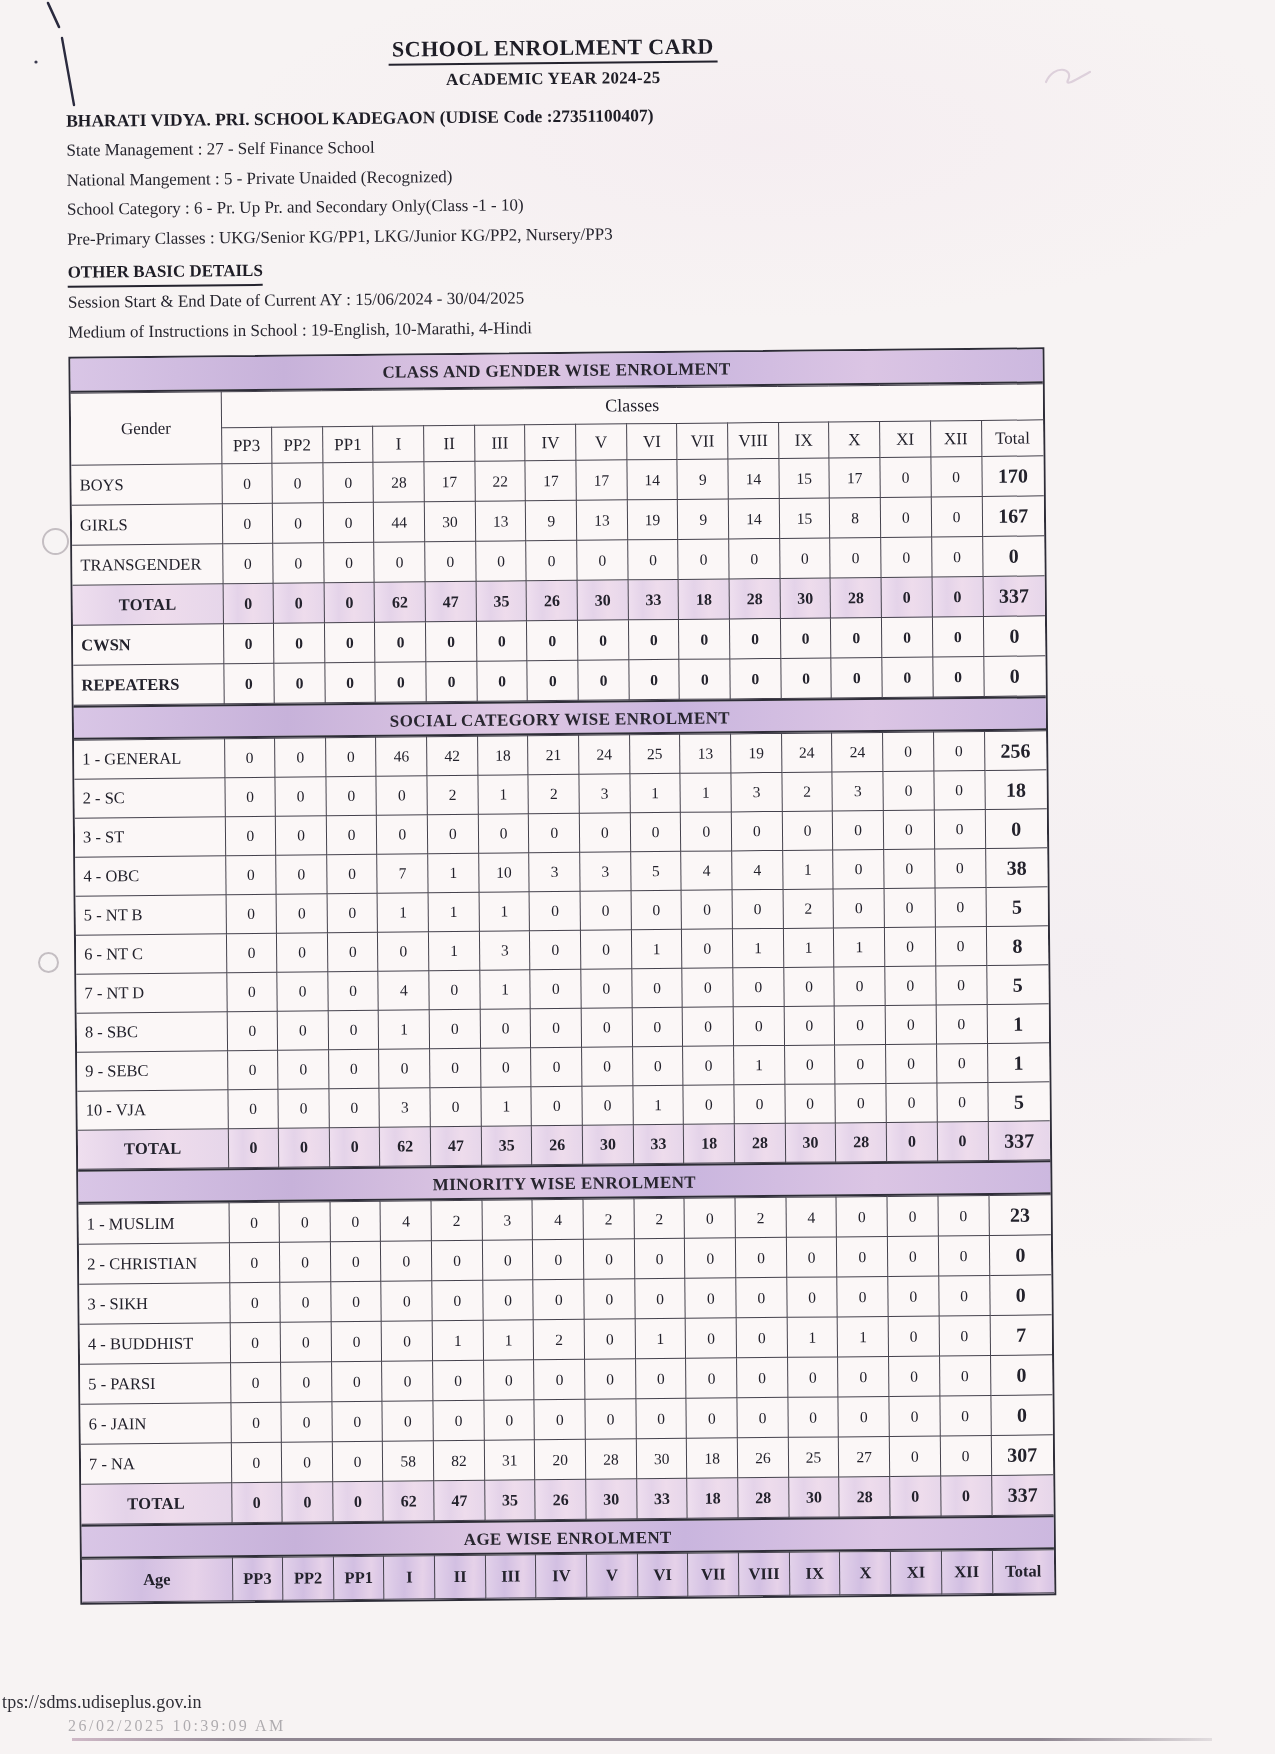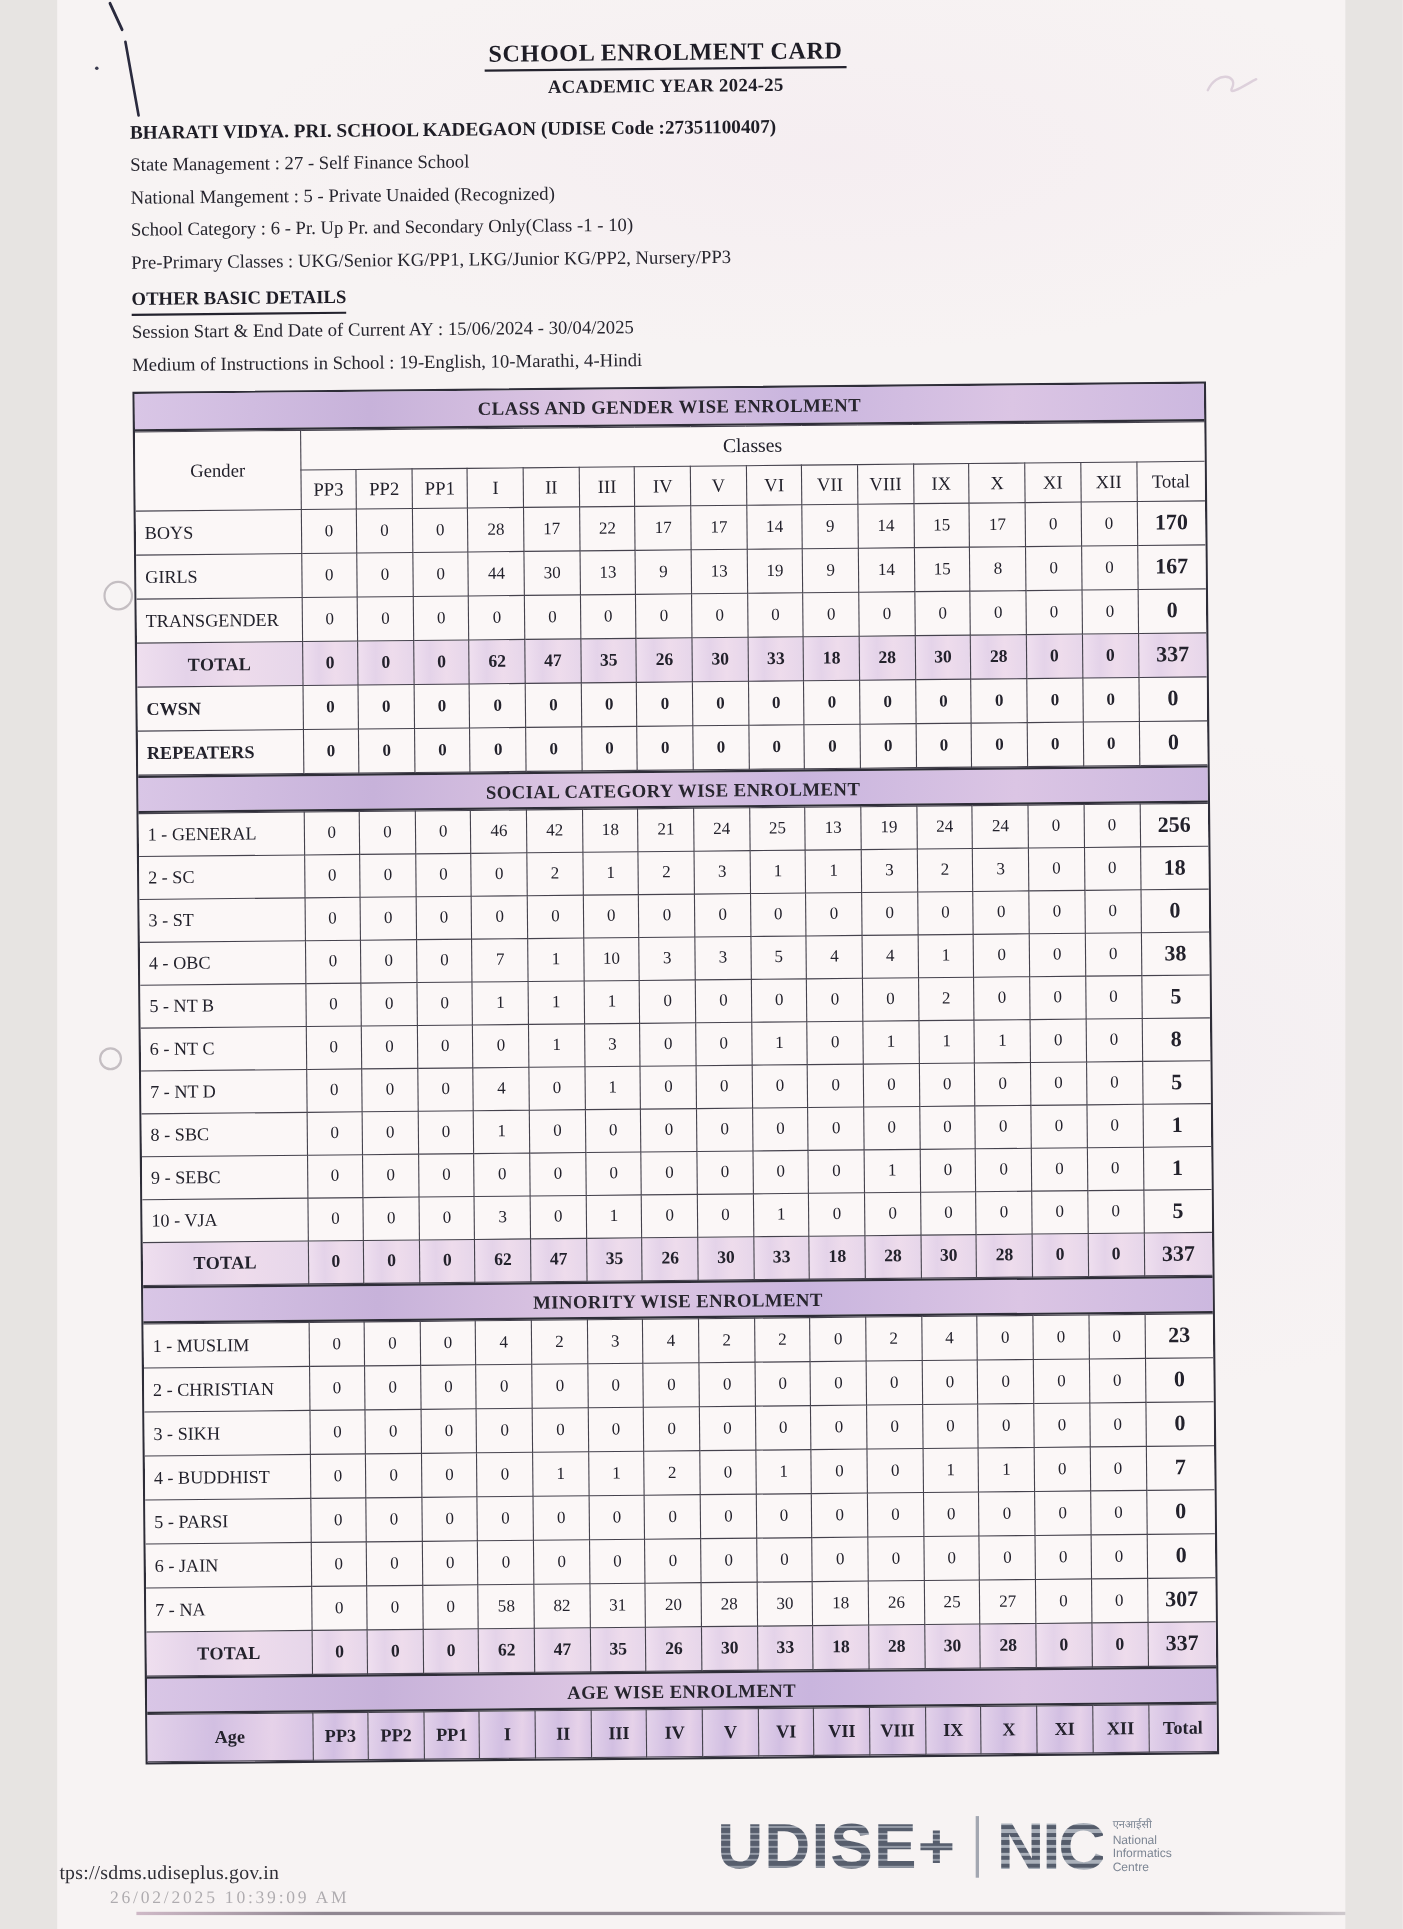--- a/index.html
+++ b/index.html
@@ -1,19 +1,19 @@
 <!DOCTYPE html>
 <html><head>
 <meta charset="utf-8">
 <style>
   * { box-sizing: border-box; margin: 0; padding: 0; }
   html,body { background:#e7e4e2; }
   .page {
     position: relative;
-    width: 1171px; height: 1754px;
+    width: 1275px; height: 1754px;
     margin: 0 auto;
     overflow: hidden;
     font-family: "Liberation Serif", serif;
     color: #1e1d26;
     background:
       radial-gradient(900px 300px at 60% 8%, rgba(231,198,226,.12), transparent 60%),
       radial-gradient(700px 500px at 85% 55%, rgba(214,199,230,.10), transparent 60%),
       #f7f3f3;
   }
   .tilt { transform: rotate(-0.55deg); transform-origin: 52% 0; }
@@ -80,21 +80,21 @@
     background: linear-gradient(92deg,#e3d2ea,#d2bfe2 40%,#e6d2e9 75%,#d6c3e4);
   }
   #t-age th.lab { text-align: center; padding-left: 0; }
 
   
   .footer-url {
     position: absolute; left: 2px; top: 1692px;
     font-size: 18px; color: #2f2e36; letter-spacing:.2px;
   }
   .print-line {
-    position: absolute; left: 48px; top: 1717px;
+    position: absolute; left: 68px; top: 1717px;
     font-size: 16px; color: #3a3942; letter-spacing: 2.5px;
     opacity: .38; filter: blur(.7px);
   }
   .logos {
     position: absolute; left: 600px; top: 1650px;
     display: flex; align-items: center;
   }
   .udise {
     font-family: "Liberation Sans", sans-serif;
     font-weight: bold; font-size: 58px; letter-spacing: 1px; line-height: 1;
@@ -727,31 +727,18 @@
           </thead>
         </table>
 
       </div>
     </div>
   </div>
 
   <div class="footer-url">tps://sdms.udiseplus.gov.in</div>
   <div class="print-line">26/02/2025 10:39:09 AM</div>
 
-  <div class="logos">
-    <div class="udise">UDISE+</div>
-    <div class="logo-sep"></div>
-    <div class="nic-wrap">
-      <div class="nic">NIC</div>
-      <div class="nic-txt">
-        <span class="hindi">एनआईसी</span>
-        <span>National</span>
-        <span>Informatics</span>
-        <span>Centre</span>
-      </div>
-    </div>
-  </div>
 
   <div class="punch p1"></div>
   <div class="punch p2"></div>
   <div class="edge-line"></div>
 
 </div>
 
 </body></html>

